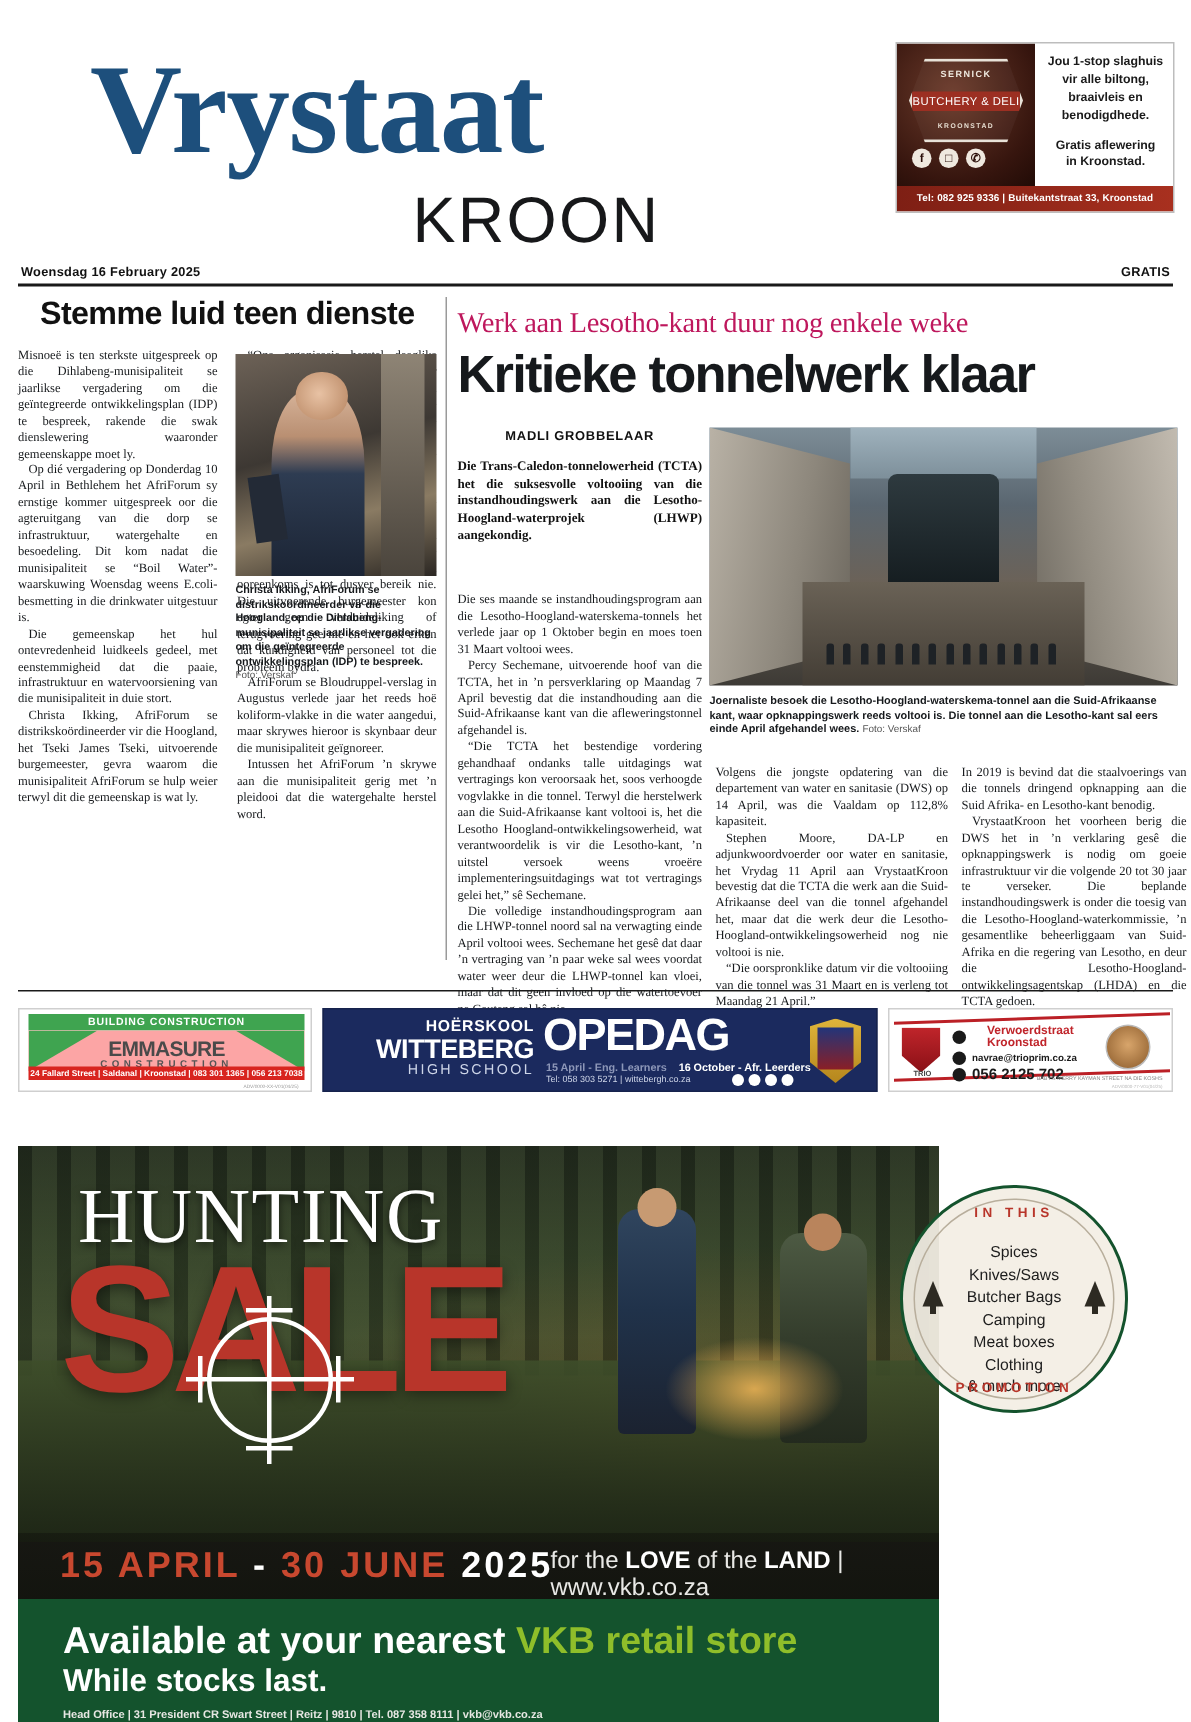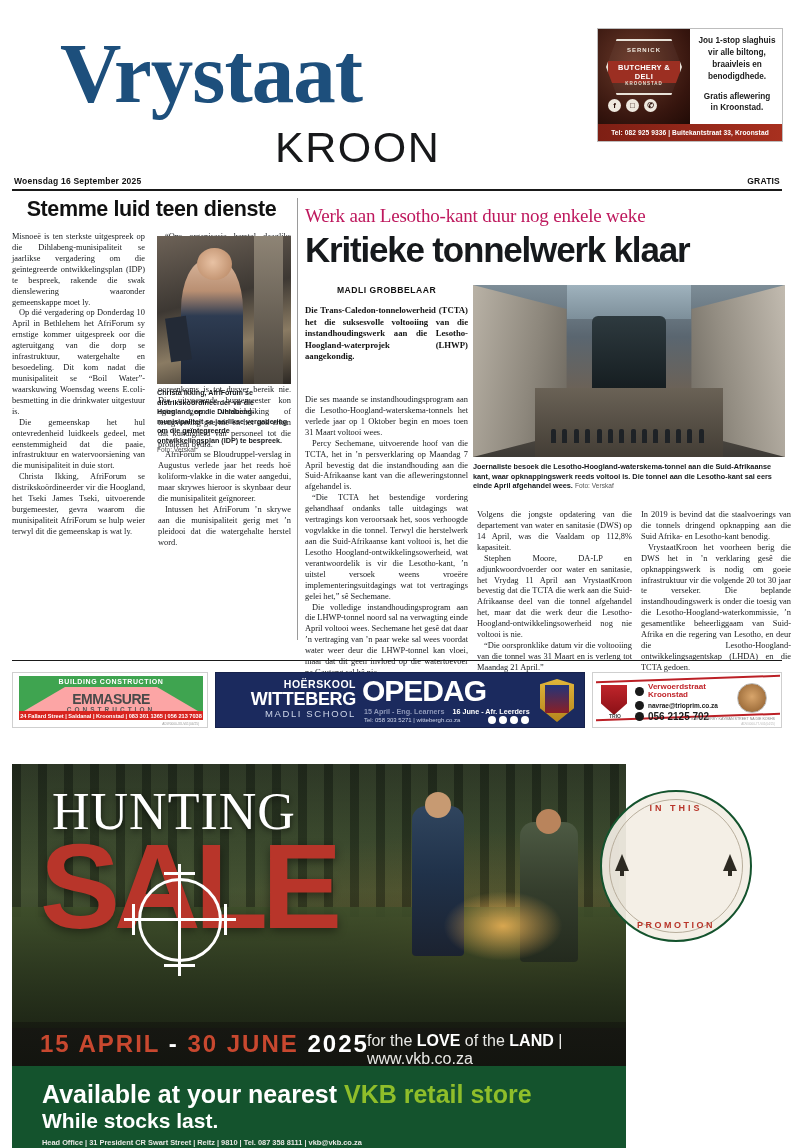--- a/index.html
+++ b/index.html
@@ -46,21 +46,21 @@
   }
   .sernick-badge {
     position:absolute; left:8px; top:10px; width:76px; height:56px;
     border:2px solid #e8e2d8;
     clip-path: polygon(14% 0,86% 0,100% 50%,86% 100%,14% 100%,0 50%);
     background:rgba(255,255,255,.04);
   }
   .sernick-badge .s1 { position:absolute; left:0; top:6px; width:100%; text-align:center;
     font-size:6px; font-weight:bold; color:#efe9df; letter-spacing:1px;}
   .sernick-badge .s2 { position:absolute; left:0; top:20px; width:100%; text-align:center;
-    font-size:7.5px; font-weight:bold; color:#fff; letter-spacing:.3px;
+    font-size:7.5px; font-weight:normal; color:#fff; letter-spacing:.3px;
     background:#9c2f22; padding:2px 0;}
   .sernick-badge .s3 { position:absolute; left:0; top:40px; width:100%; text-align:center;
     font-size:4.5px; font-weight:bold; color:#e7ded1; letter-spacing:1px;}
   .sernick-social { position:absolute; left:10px; top:70px; display:flex; gap:5px; }
   .sernick-social span {
     width:13px; height:13px; border-radius:50%;
     background:#efe9df; color:#2a0f09; font-size:8px;
     display:flex; align-items:center; justify-content:center; font-weight:bold;
   }
   .sernick-right { position:absolute; left:94px; top:6px; width:90px; text-align:center; }
@@ -227,21 +227,21 @@
     background:#fff; border-top:2px solid #bb2026; border-bottom:2px solid #bb2026;
     transform:skewY(-2deg); }
   .trio-shield { position:absolute; left:8px; top:12px; width:26px; height:30px;
     background:linear-gradient(180deg,#c0252b,#8a1016);
     clip-path:polygon(0 0,100% 0,100% 62%,50% 100%,0 62%); }
   .trio-label { position:absolute; left:8px; top:40px; width:28px; text-align:center;
     font-size:5px; font-weight:bold; color:#444; }
   .trio-lines { position:absolute; left:42px; top:10px; }
   .trio-lines .tl { display:flex; align-items:center; gap:4px; margin-bottom:1px; }
   .trio-lines .ic { width:9px; height:9px; border-radius:50%; background:#1a1a1a; }
-  .trio-lines .t1 { font-size:8px; font-weight:bold; color:#c0252b; line-height:1.05; }
+  .trio-lines .t1 { font-size:8px; font-weight:bold; color:#c0252b; line-height:1.05;margin-left:10px; }
   .trio-lines .t2 { font-size:6.5px; font-weight:bold; color:#1a1a1a; }
   .trio-lines .t3 { font-size:10px; font-weight:bold; color:#1a1a1a; }
   .trio-mascot { position:absolute; right:14px; top:10px; width:30px; height:30px;
     border-radius:50%; border:1px solid #bbb;
     background:radial-gradient(circle at 50% 45%,#d8a56b,#8a5a2a); }
   .trio-fine { position:absolute; right:6px; bottom:6px; font-size:3.6px; color:#888; }
   .trio-fine2 { position:absolute; right:6px; bottom:1px; font-size:3px; color:#bbb; }
 
   
   .vkb { position:absolute; left:12px; top:736px; width:614px; height:400px; overflow:hidden; background:#1d1b18;margin-top:28px; }
@@ -343,21 +343,21 @@
     background:#8fbe2a; border-radius:50%; }
 </style>
 </head>
 <body>
 
 <div class="page">
 
   <div class="masthead">
     <div class="mast-title">Vrystaat</div>
     <div class="mast-sub">KROON</div>
-    <div class="mast-date">Woensdag 16 September 2025</div>
+    <div class="mast-date">Woensdag 16 February 2025</div>
     <div class="mast-gratis">GRATIS</div>
     <div class="mast-rule"></div>
   </div>
 
   <div class="sernick">
     <div class="sernick-left">
       <div class="sernick-badge">
         <div class="s1">SERNICK</div>
         <div class="s2">BUTCHERY &amp; DELI</div>
         <div class="s3">KROONSTAD</div>
@@ -470,27 +470,27 @@
         <div class="emma-sub">CONSTRUCTION</div>
       </div>
       <div class="emma-bar">24 Fallard Street | Saldanal | Kroonstad | 083 301 1365 | 056 213 7038</div>
       <div class="emma-fine">ADV/0000-XX-V01(04/25)</div>
     </div>
 
     <div class="ad-witt">
       <div class="witt-l">
         <div class="w1">HOËRSKOOL</div>
         <div class="w2">WITTEBERG</div>
-        <div class="w3">MADLI SCHOOL</div>
+        <div class="w3">HIGH SCHOOL</div>
       </div>
       <div class="witt-ope">OPEDAG</div>
       <div class="witt-dates">
         <span class="d1">15 April - Eng. Learners</span>
         &nbsp;&nbsp;
-        <span class="d2">16 June - Afr. Leerders</span>
+        <span class="d2">16 October - Afr. Leerders</span>
       </div>
       <div class="witt-contact">Tel: 058 303 5271   |   wittebergh.co.za</div>
       <div class="witt-social">
         <span></span>
         <span></span>
         <span></span>
         <span></span>
       </div>
       <div class="witt-crest">
         <div class="inner"></div>
@@ -576,20 +576,29 @@
       <div class="vkb-logo">
         <span>vkb</span>
         <span class="dot"></span>
       </div>
     </div>
   </div>
 
   <div class="badge">
     <div class="ring2"></div>
     <div class="top-arc">IN THIS</div>
+    <div class="items">
+      <div>Spices</div>
+      <div>Knives/Saws</div>
+      <div>Butcher Bags</div>
+      <div>Camping</div>
+      <div>Meat boxes</div>
+      <div>Clothing</div>
+      <div>&amp; much more</div>
+    </div>
     <div class="badge tree tl" style="position:absolute;left:13px;top:62px;width:14px;height:22px;border:none;background:none;border-radius:0;">
       <div class="tree-g"></div>
     </div>
     <div class="badge tree tr" style="position:absolute;right:13px;top:62px;left:auto;width:14px;height:22px;border:none;background:none;border-radius:0;">
       <div class="tree-g"></div>
     </div>
     <div class="bot-arc">PROMOTION</div>
   </div>
 
   <div class="vkb-arrow"></div>

